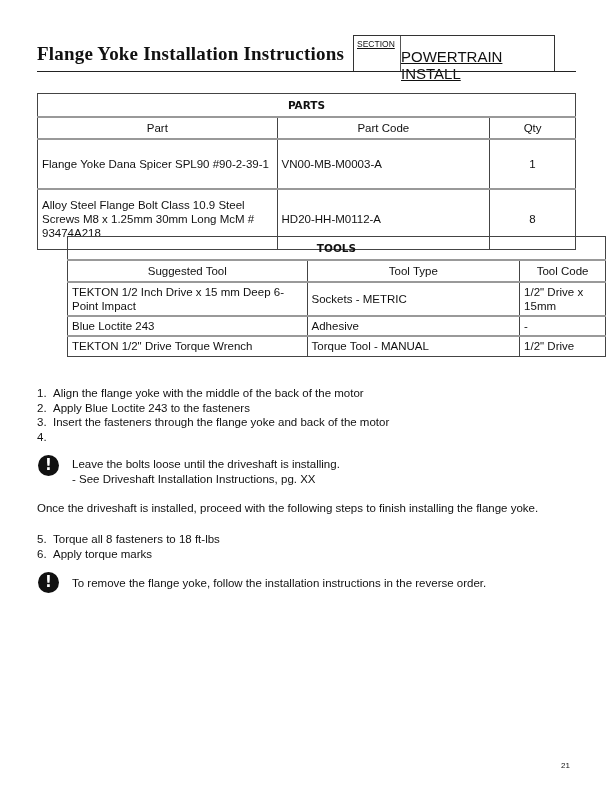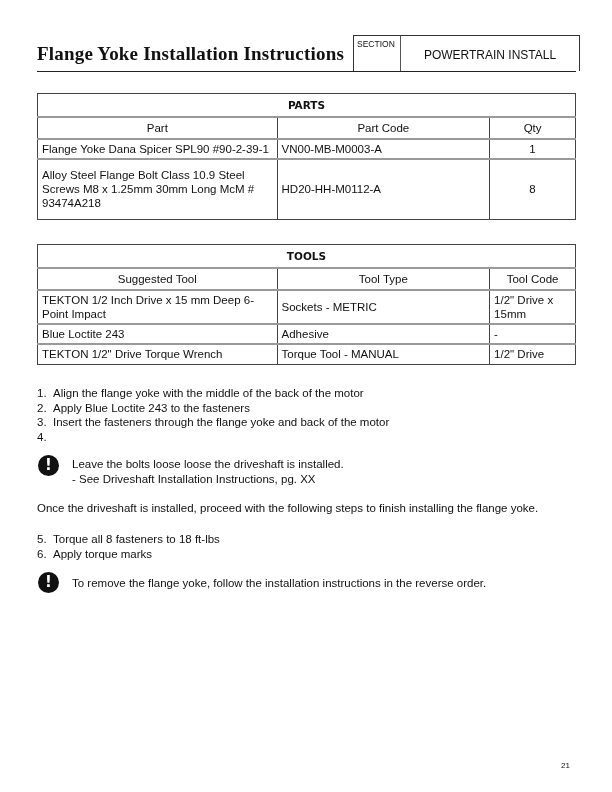--- a/index.html
+++ b/index.html
@@ -2,32 +2,32 @@
 <html><head>
 <meta charset="utf-8">
 <style>
   html, body { margin: 0; padding: 0; background: #ffffff; }
   body { width: 612px; height: 792px; position: relative; overflow: hidden;
          font-family: "Liberation Sans", sans-serif; color: #111; }
 
   .header-title { position: absolute; left: 37px; top: 43px; font-size: 19px; font-weight: bold;
                   letter-spacing: 0.2px; font-family: Liberation Serif, serif; }
   .header-rule { position: absolute; left: 37px; top: 71px; width: 539px; height: 1px; background: #222; }
-  .section-box { position: absolute; left: 353px; top: 35px; width: 227px; height: 36px;
-                 border: 1px solid #333; border-bottom: none; box-sizing: border-box; display: flex; }
+  .section-box { position: absolute; left: 353px; top: 35px; width: 202px; height: 36px;
+                 border: 1px solid #333; border-bottom: none; box-sizing: border-box; display: flex; text-decoration: underline; }
   .section-label { width: 47px; border-right: 1px solid #555; font-size: 8.5px; padding: 3px 0 0 3px; box-sizing: border-box; }
-  .section-value { flex: 1; font-size: 12px; text-align: center; padding-top: 12px; }
+  .section-value { flex: 1; font-size: 15px; text-align: left; padding-top: 12px; }
 
   table.data { position: absolute; left: 37px; width: 539px; border-collapse: collapse; font-size: 11.5px; padding-left: 36px; }
   table.data td, table.data th { border: 1px solid #444; padding: 2px 4px; vertical-align: middle; line-height: 14px; }
   table.data tr.row-sep td, table.data tr.row-sep th { border-top: 2px solid #999; }
   table.data th.title { font-family: "DejaVu Sans", sans-serif; font-weight: bold; font-size: 10.5px; text-align: center; height: 18px; padding: 2px; }
   table.data th.colhead { font-weight: normal; text-align: center; height: 16px; }
   .parts { top: 93px; }
-  .tools { top: 244px; }
+  .tools { top: 236px; margin-left: 30px; }
   .center { text-align: center; }
 
   .steps { position: absolute; left: 37px; margin: 0; padding: 0; list-style: none; font-size: 11.5px; line-height: 14.5px; }
   .steps li { display: flex; }
   .steps .num { width: 16px; }
   .steps1 { top: 386px; }
   .steps2 { top: 532px; }
 
   .note { position: absolute; left: 38px; display: flex; align-items: flex-start; font-size: 11.5px; line-height: 14.5px; }
   .note .icon { width: 21px; height: 21px; border-radius: 50%; background: #111; color: #fff;
@@ -59,21 +59,21 @@
     </colgroup>
   <tbody>
       <tr>
     <th class="title" colspan="3">PARTS</th>
   </tr>
   <tr class="row-sep">
     <th class="colhead">Part</th>
     <th class="colhead">Part Code</th>
     <th class="colhead">Qty</th>
   </tr>
-  <tr class="row-sep" style="height:20px">
+  <tr class="row-sep" style="height:50px">
     <td>Flange Yoke Dana Spicer SPL90 #90-2-39-1</td>
     <td>VN00-MB-M0003-A</td>
     <td class="center">1</td>
   </tr>
   <tr class="row-sep" style="height:60px">
     <td>Alloy Steel Flange Bolt Class 10.9 Steel Screws M8 x 1.25mm 30mm Long McM # 93474A218</td>
     <td>HD20-HH-M0112-A</td>
     <td class="center">8</td>
   </tr>
 </tbody>
@@ -126,21 +126,21 @@
       <span>Insert the fasteners through the flange yoke and back of the motor</span>
     </li>
   <li>
       <span class="num">4.</span>
     </li>
 </ol>
 
 <div class="note note1">
   <span class="icon">!</span>
   <div class="text">
-    <div>Leave the bolts loose loose the driveshaft is installed.</div>
+    <div>Leave the bolts loose until the driveshaft is installing.</div>
     <div>- See Driveshaft Installation Instructions, pg. XX</div>
   </div>
 </div>
 
 <div class="para">Once the driveshaft is installed, proceed with the following steps to finish installing the flange yoke.</div>
 
 <ol class="steps steps2">
   <li>
       <span class="num">5.</span>
       <span>Torque all 8 fasteners to 18 ft-lbs</span>

